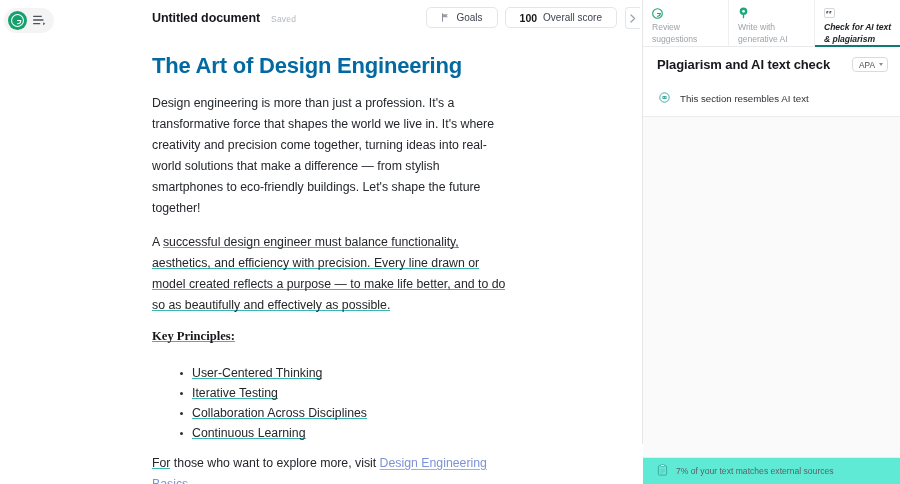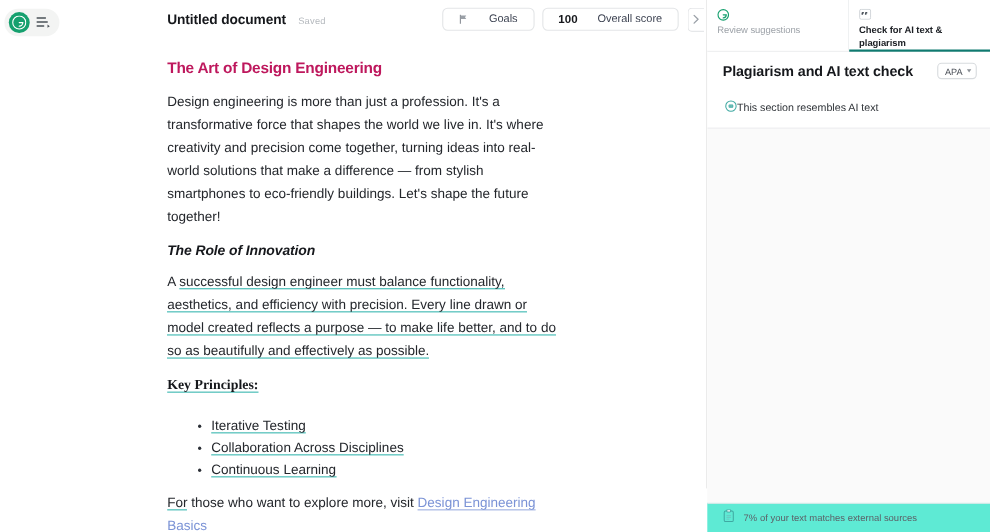--- a/index.html
+++ b/index.html
@@ -55,39 +55,39 @@
 
   .topbar-right {
     position: absolute; right: 25px; top: 7px;
     display: flex; align-items: center; gap: 7px;
   }
   .pill-btn {
     height: 21px;
     border: 1px solid #e3e5e7;
     border-radius: 5px;
     background: #fff;
-    display: flex; align-items: center; gap: 18px;
+    display: flex; align-items: center; gap: 6px;
     padding: 0 14px;
     font-size: 10px; color: #3d4352;
     cursor: pointer;
     white-space: nowrap;
   }
   .pill-btn .score-num { font-weight: bold; color: #16181c; font-size: 10.5px; }
   .goal-icon { display:flex; align-items:center; }
 
   
   .doc {
     padding: 12px 130px 0 152px;
     color: #1c1f24;
   }
   h1.doc-h1 {
-    font-size: 14px;
+    font-size: 22px;
     font-weight: bold;
     letter-spacing: -0.2px;
-    color: #be185d;
+    color: #0369a1;
     margin-bottom: 12px;
     line-height: 1.3;
   }
   p.doc-p {
     font-size: 12.3px;
     line-height: 21px;
     color: #24272c;
     margin-bottom: 13px;
   }
   h2.doc-h2 {
@@ -176,21 +176,21 @@
     background: #fff;
   }
   .tab:last-child { border-right: none; }
   .tab .tab-ico { height: 12px; margin-bottom: 3px; display:flex; align-items:center; }
   .tab .tab-label {
     font-size: 8.6px;
     line-height: 11.5px;
     color: #9ea3a9;
     letter-spacing: -0.05px;
   }
-  .tab.active .tab-label { color: #1c1f24; font-weight: bold; }
+  .tab.active .tab-label { color: #1c1f24; font-weight: bold; font-style: italic; }
   .tab.active::after {
     content: "";
     position: absolute;
     left: 0; right: 0; bottom: -1px;
     height: 2px;
     background: #0f7a70;
   }
 
   .panel-header {
     display: flex; align-items: center; justify-content: space-between;
@@ -206,21 +206,21 @@
     padding: 0 4px 0 6px;
     display: flex; align-items: center; gap: 4px;
     font-size: 8.3px; color: #4a4f57;
     cursor: pointer;
     background: #fff;
   }
   .caret { width: 0; height: 0; border-left: 2.5px solid transparent; border-right: 2.5px solid transparent; border-top: 3px solid #8b9096; }
 
   .panel-body { flex: 1; overflow: hidden; position: relative; }
   .alert-card {
-    display: flex; align-items: center; 
+    display: flex; align-items: center; gap: 10px;
     padding: 8px 14px 9px 16px;
     border-bottom: 1px solid #ebecee;
     cursor: pointer;
     background: #fff;
   }
   .alert-text { font-size: 9.7px; color: #2f3338; }
 
   .panel-footer {
     border-top: 1px solid #e9eaec;
     height: 27px;
@@ -277,27 +277,27 @@
           <span>Overall score</span>
         </div>
       </div>
     </div>
 
     <div class="doc">
       <h1 class="doc-h1">The Art of Design Engineering</h1>
 
       <p class="doc-p">Design engineering is more than just a profession. It's a transformative force that shapes the world we live in. It's where creativity and precision come together, turning ideas into real-world solutions that make a difference — from stylish smartphones to eco-friendly buildings. Let's shape the future together!</p>
 
-      <h2 class="doc-h2">The Role of Innovation</h2>
 
       <p class="doc-p"><span>A </span><span class="ai-underline">successful design engineer must balance functionality, aesthetics, and efficiency with precision. Every line drawn or model created reflects a purpose — to make life better, and to do so as beautifully and effectively as possible.</span></p>
 
       <h3 class="doc-h3"><span class="ai-underline">Key Principles:</span></h3>
 
       <ul class="doc-list">
+        <li><span class="ai-underline">User-Centered Thinking</span></li>
         <li><span class="ai-underline">Iterative Testing</span></li>
         <li><span class="ai-underline">Collaboration Across Disciplines</span></li>
         <li><span class="ai-underline">Continuous Learning</span></li>
       </ul>
 
       <p class="last-p"><span class="ai-underline">For</span><span> those who want to explore more, visit </span><span class="doc-link">Design Engineering Basics</span></p>
     </div>
   </div>
 
   <div class="panel">
@@ -314,20 +314,30 @@
       <div class="tab">
         <span class="tab-ico">
           <svg width="11" height="11" viewBox="0 0 24 24" aria-hidden="true">
             <circle cx="12" cy="12" r="10.5" fill="none" stroke="#15a06e" stroke-width="2.4"></circle>
             <path d="M12 12 h6 a6 6 0 0 1 -6 6" fill="none" stroke="#15a06e" stroke-width="2.4" stroke-linecap="round"></path>
           </svg>
         </span>
         <div class="tab-label">Review suggestions</div>
       </div>
 
+      <div class="tab">
+        <span class="tab-ico">
+          <svg width="11" height="12" viewBox="0 0 12 13" aria-hidden="true">
+            <circle cx="6" cy="4.6" r="4.1" fill="#1ba97a"></circle>
+            <circle cx="6" cy="4.6" r="1.5" fill="#ffffff"></circle>
+            <rect x="5.3" y="8.2" width="1.4" height="4" rx="0.6" fill="#1ba97a"></rect>
+          </svg>
+        </span>
+        <div class="tab-label">Write with generative AI</div>
+      </div>
 
       <div class="tab active">
         <span class="tab-ico">
           <svg width="11" height="10" viewBox="0 0 12 11" aria-hidden="true">
             <rect x="0.5" y="0.5" width="11" height="10" rx="1.6" fill="none" stroke="#c9ced3" stroke-width="0.9"></rect>
             <path d="M3.2 3.2 h1.5 v1.6 h-0.8 v1.2 h-1.5 v-2z" fill="#4d545c"></path>
             <path d="M6.6 3.2 h1.5 v1.6 h-0.8 v1.2 h-1.5 v-2z" fill="#4d545c"></path>
           </svg>
         </span>
         <div class="tab-label">Check for AI text &amp; plagiarism</div>

